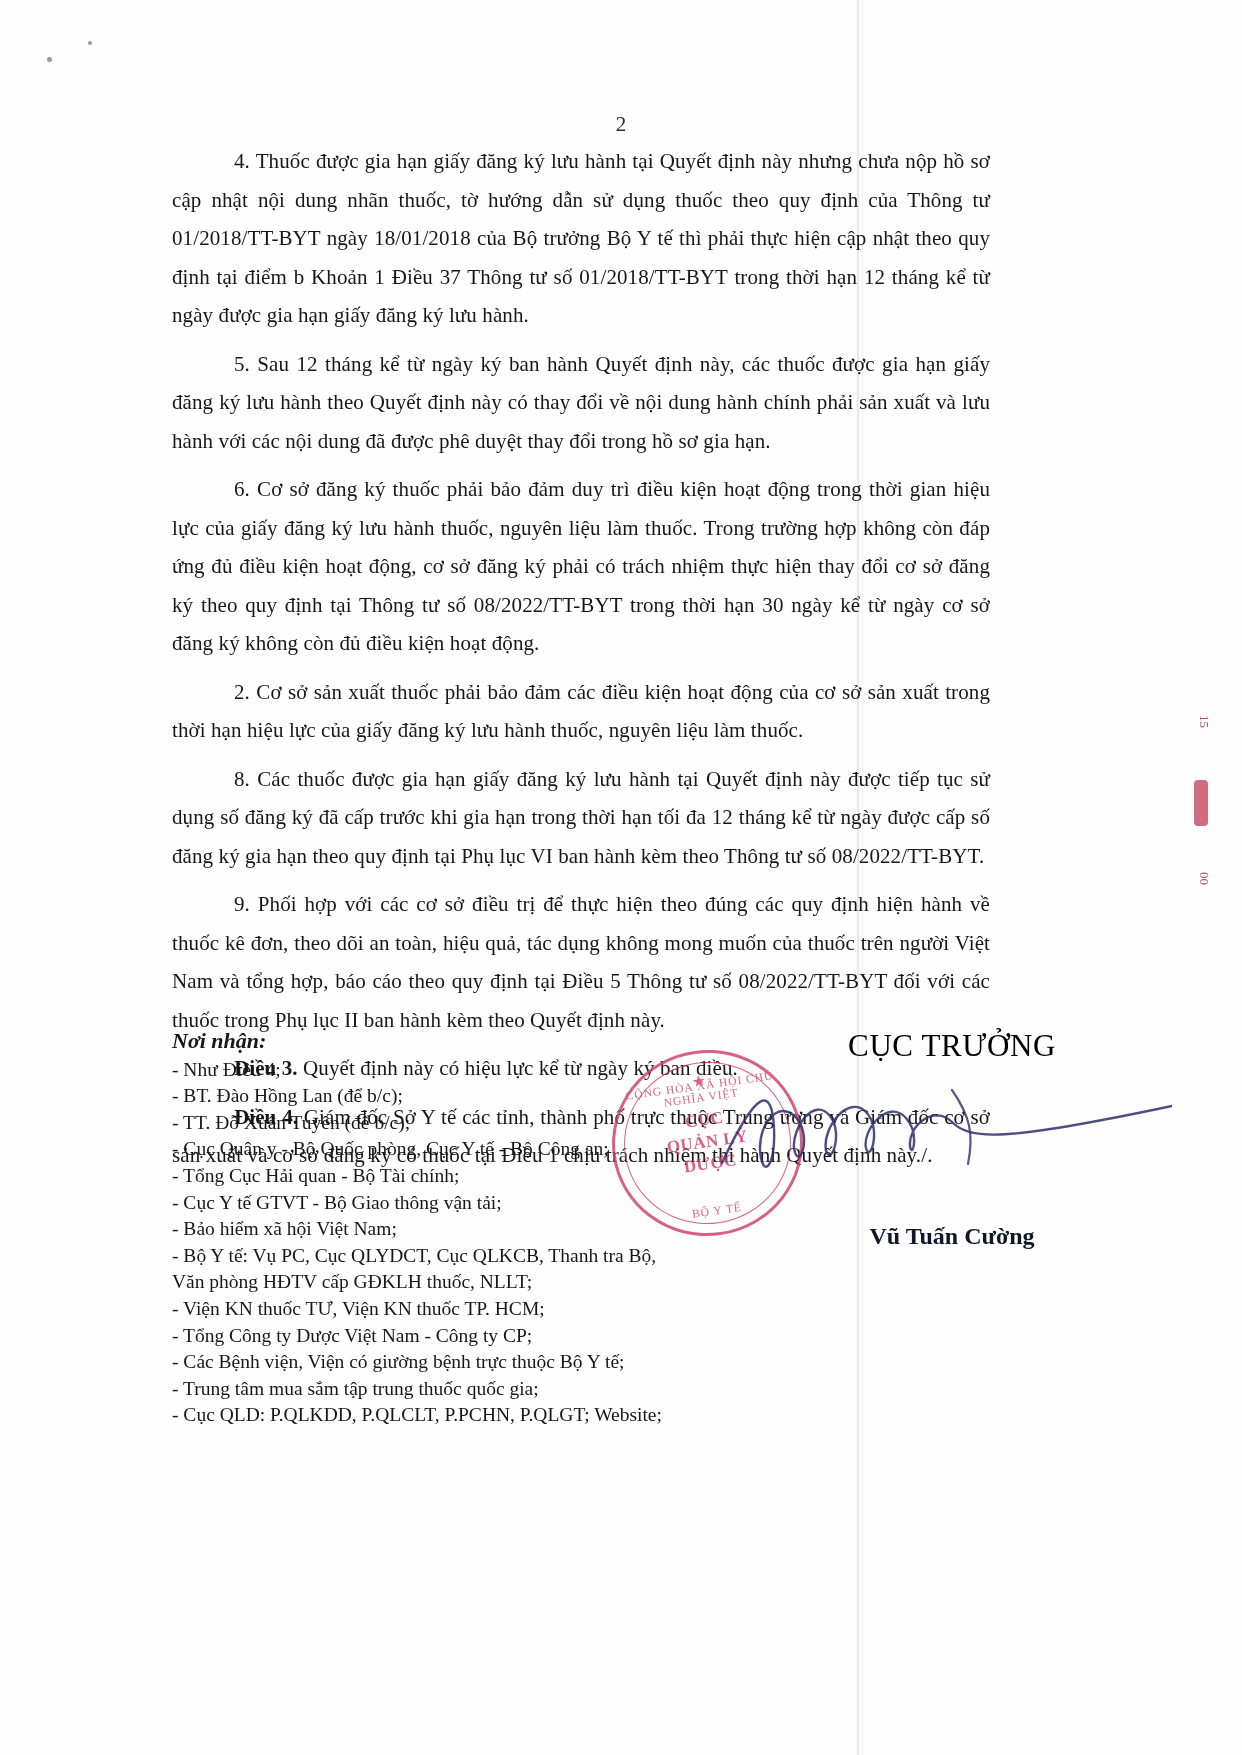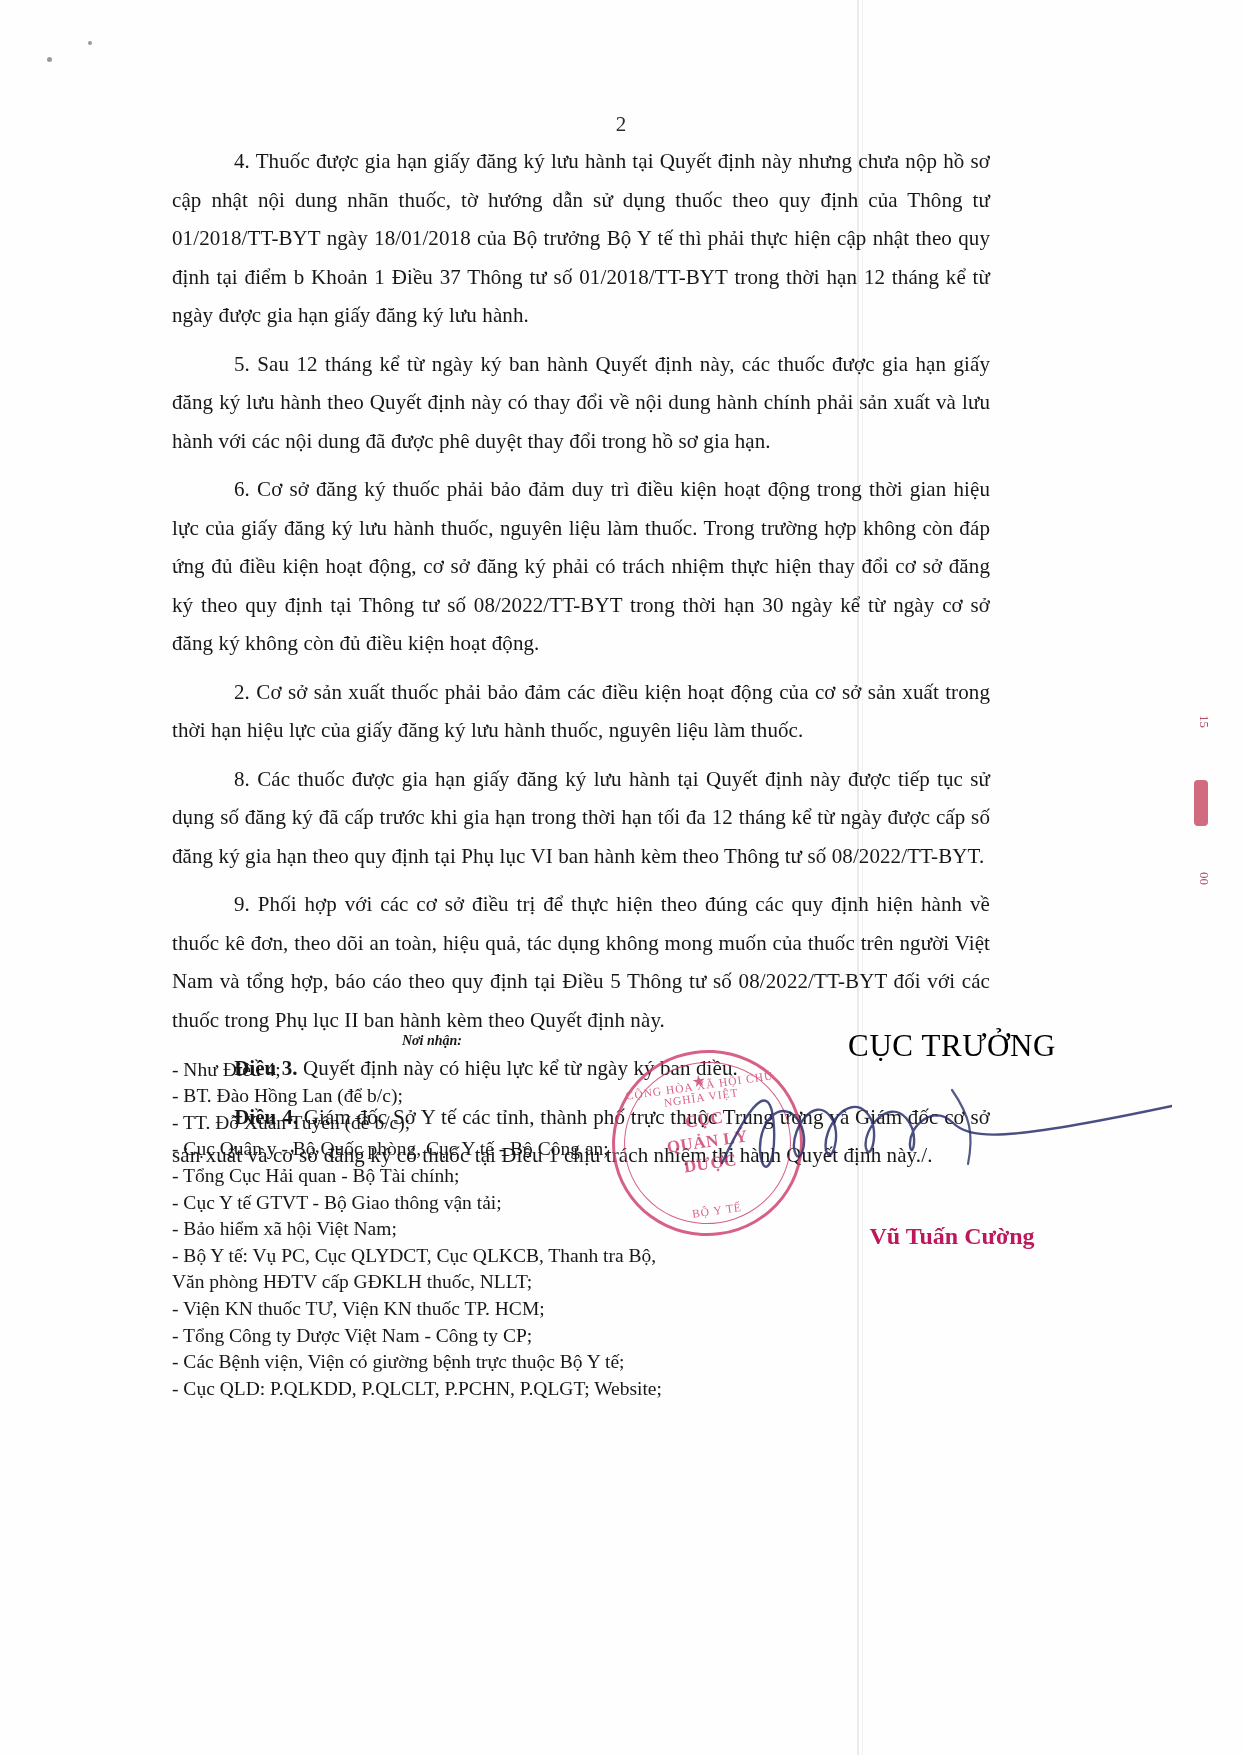--- a/index.html
+++ b/index.html
@@ -73,23 +73,22 @@
     left: 0;
     top: 0;
     width: 520px;
     font-size: 19.5px;
     line-height: 26.6px;
     color: #171717;
   }
   .recipients .title {
     font-style: italic;
     font-weight: bold;
-    font-size: 14px;
+    font-size: 22px;
     margin-bottom: 2px;
-    text-align: center;
   }
   .recipients .line { white-space: normal; }
 
   .signer {
     position: absolute;
     left: 560px;
     top: 0;
     width: 440px;
     text-align: center;
   }
@@ -100,21 +99,21 @@
     color: #000000;
   }
   .signer .name {
     position: absolute;
     left: 0;
     top: 195px;
     width: 440px;
     text-align: center;
     font-weight: bold;
     font-size: 24px;
-    color: #be185d;
+    color: #0f172a;
   }
 
   
   .seal {
     position: absolute;
     left: 440px;
     top: 22px;
     width: 185px;
     height: 180px;
     border: 3px solid #cf3f6b;
@@ -210,20 +209,21 @@
       <div class="line">- BT. Đào Hồng Lan (để b/c);</div>
       <div class="line">- TT. Đỗ Xuân Tuyên (để b/c);</div>
       <div class="line">- Cục Quân y - Bộ Quốc phòng, Cục Y tế - Bộ Công an;</div>
       <div class="line">- Tổng Cục Hải quan - Bộ Tài chính;</div>
       <div class="line">- Cục Y tế GTVT - Bộ Giao thông vận tải;</div>
       <div class="line">- Bảo hiểm xã hội Việt Nam;</div>
       <div class="line">- Bộ Y tế: Vụ PC, Cục QLYDCT, Cục QLKCB, Thanh tra Bộ, Văn phòng HĐTV cấp GĐKLH thuốc, NLLT;</div>
       <div class="line">- Viện KN thuốc TƯ, Viện KN thuốc TP. HCM;</div>
       <div class="line">- Tổng Công ty Dược Việt Nam - Công ty CP;</div>
       <div class="line">- Các Bệnh viện, Viện có giường bệnh trực thuộc Bộ Y tế;</div>
+      <div class="line">- Trung tâm mua sắm tập trung thuốc quốc gia;</div>
       <div class="line">- Cục QLD: P.QLKDD, P.QLCLT, P.PCHN, P.QLGT; Website;</div>
     </div>
 
     <div class="signer">
       <div class="role">CỤC TRƯỞNG</div>
       <div class="name">Vũ Tuấn Cường</div>
     </div>
 
     <div class="seal">
       <div class="inner-ring"></div>

